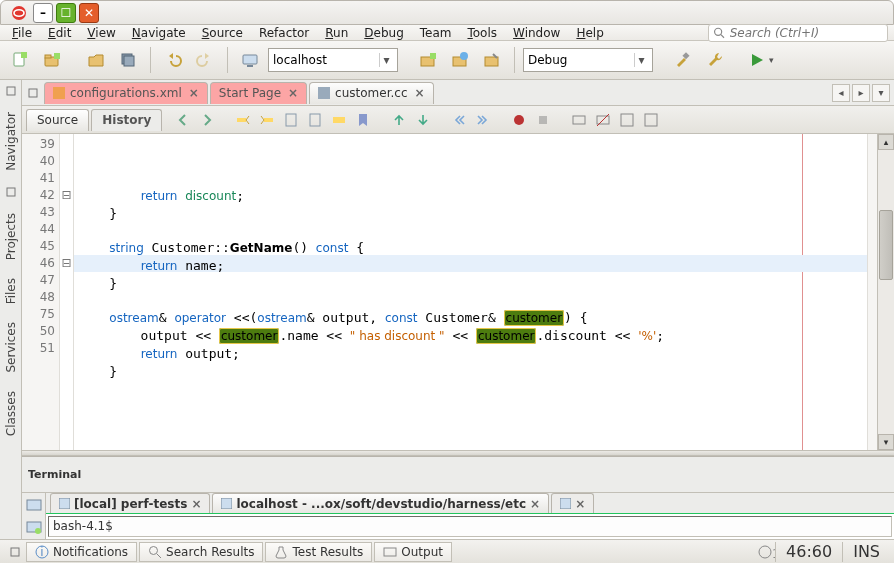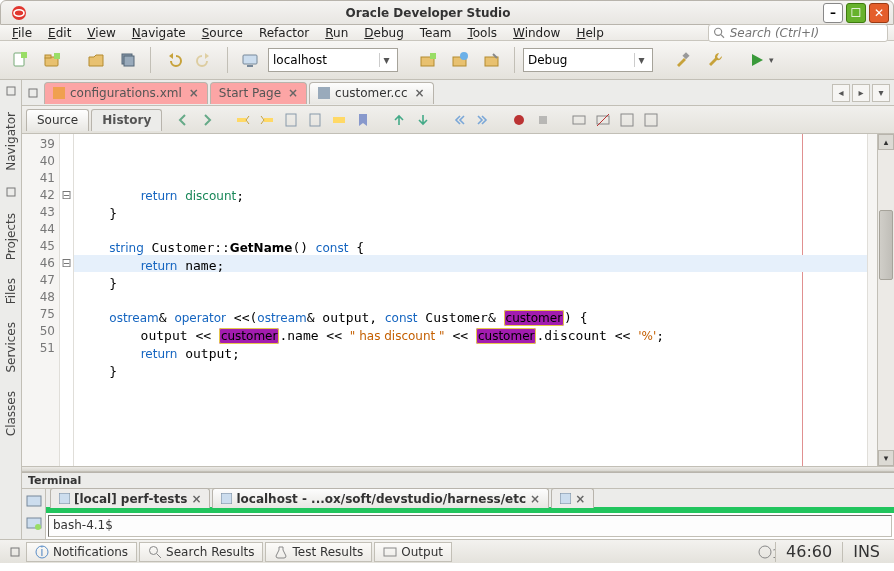--- a/index.html
+++ b/index.html
@@ -47,35 +47,35 @@
 .eicon { width:22px; height:22px; display:flex; align-items:center; justify-content:center; cursor:default; }
 .eicon svg{width:16px;height:16px;}
 
 .editor { flex:1; display:flex; background:#fff; min-height:0; position:relative;justify-content:flex-end; }
 .gutter { width:38px; background:#f6f5f3; border-right:1px solid #e0ded9; text-align:right; padding:2px 4px 0 0; color:#777; font-family:"DejaVu Sans Mono",monospace; font-size:12px; line-height:17px; }
 .fold { width:14px; background:#fff; border-right:1px solid #e0ded9; font-family:monospace; font-size:10px; line-height:17px; text-align:center; color:#777; padding-top:2px;}
 .code { flex:1; font-family:"DejaVu Sans Mono",monospace; font-size:13px; line-height:17px; padding:2px 0 0 4px; white-space:pre; color:#000; overflow:hidden; position:relative;}
 .code .kw { color:#1565c0; }
 .code .str { color:#c45f00; }
 .code .name { color:#000; font-weight:bold; }
-.code .hl { background:#a21caf; border:1px solid #e6c74a; border-radius:2px; padding:0 1px; }
+.code .hl { background:#4d7c0f; border:1px solid #e6c74a; border-radius:2px; padding:0 1px; }
 .code .curline { position:absolute; left:0; right:0; height:17px; background:#e6f0fb; z-index:0; }
 .code pre { position:relative; z-index:1; margin:0; font:inherit; }
 .redline { position:absolute; top:0; bottom:0; width:1px; background:#e09090; right:64px; }
 .vscroll { width:17px; background:#eceae6; border-left:1px solid #c2bfb6; display:flex; flex-direction:column; }
 .vscroll .arr { height:16px; background:#dcdad4; border:1px solid #b8b4ac; display:flex; align-items:center; justify-content:center; font-size:9px; color:#333;}
 .vscroll .track { flex:1; position:relative; }
 .vscroll .thumb { position:absolute; left:1px; right:1px; top:60px; height:70px; background:linear-gradient(90deg,#d0cec8,#c0beb8); border:1px solid #a6a39a; border-radius:2px; }
 
 .splitter { height:6px; background:linear-gradient(#eceae6,#d8d6d0); border-top:1px solid #c2bfb6; border-bottom:1px solid #c2bfb6; cursor:row-resize; }
 
 .term-section { display:flex; flex-direction:column; border-top:1px solid #b8b4ac;}
-.term-title { height:16px; background:#ececea; display:flex; align-items:center; padding:0 6px; font-weight:bold; color:#333; border-bottom:1px solid #c2bfb6; font-size:11px;}
+.term-title { height:36px; background:#ececea; display:flex; align-items:center; padding:0 6px; font-weight:bold; color:#333; border-bottom:1px solid #c2bfb6; font-size:11px;}
 .term-side { width:24px; background:#ececea; border-right:1px solid #c2bfb6; display:flex; flex-direction:column; align-items:center; padding:4px 0; gap:6px;}
-.term-tabs { flex:1; height:24px; background:#ececea; border-bottom:6px solid #22c55e; display:flex; align-items:center; padding:0 4px; gap:2px;}
+.term-tabs { flex:1; height:24px; background:#ececea; border-bottom:1px solid #22c55e; display:flex; align-items:center; padding:0 4px; gap:2px;}
 .ttab { height:20px; display:flex; align-items:center; gap:4px; background:linear-gradient(#fdfdfd,#e8e7e3); border:1px solid #b8b4ac; border-bottom:none; border-radius:3px 3px 0 0; padding:0 8px; font-size:11px; color:#333; cursor:default;}
 .ttab.inactive{ background:#edecea; }
 .ttab .x { color:#666; font-weight:bold; }
 .term-content { flex:1; background:#fdfdfd; border:1px inset #c2bfb6; margin:2px; padding:2px 4px; font-family:"DejaVu Sans Mono",monospace; font-size:12px; color:#333; height:95px; }
 
 .statusbar { height:24px; background:linear-gradient(#f3f2ef,#e4e2dc); border-top:1px solid #c2bfb6; display:flex; align-items:center; padding:0 4px; gap:0; }
 .sbtn { height:20px; display:flex; align-items:center; gap:4px; border:1px solid #c2bfb6; background:linear-gradient(#fcfbf9,#eceae6); padding:0 8px; margin-right:2px; font-size:11px; color:#333; cursor:default;}
 .sfill { flex:1; }
 .scell { padding:0 10px; border-left:1px solid #c2bfb6; height:20px; display:flex; align-items:center; color:#333; font-size:16px;}
 .sicon{width:14px;height:14px;}
@@ -85,21 +85,20 @@
 </head>
 <body>
 
 <div class="titlebar">
   <span class="logo">
     <svg viewBox="0 0 16 16">
         <circle cx="8" cy="8" r="7" fill="#e1372f"></circle>
         <ellipse cx="8" cy="8" rx="5" ry="3.3" fill="none" stroke="#fff" stroke-width="1.6"></ellipse>
       </svg>
   </span>
-  <div class="title">Oracle Developer Studio</div>
   <div class="wbtns">
     <div class="wbtn min">–</div>
     <div class="wbtn max">☐</div>
     <div class="wbtn close">✕</div>
   </div>
 </div>
 
 <div class="menubar">
   <span class="mi"><span class="u">F</span><span>ile</span></span>
   <span class="mi"><span class="u">E</span><span>dit</span></span>

